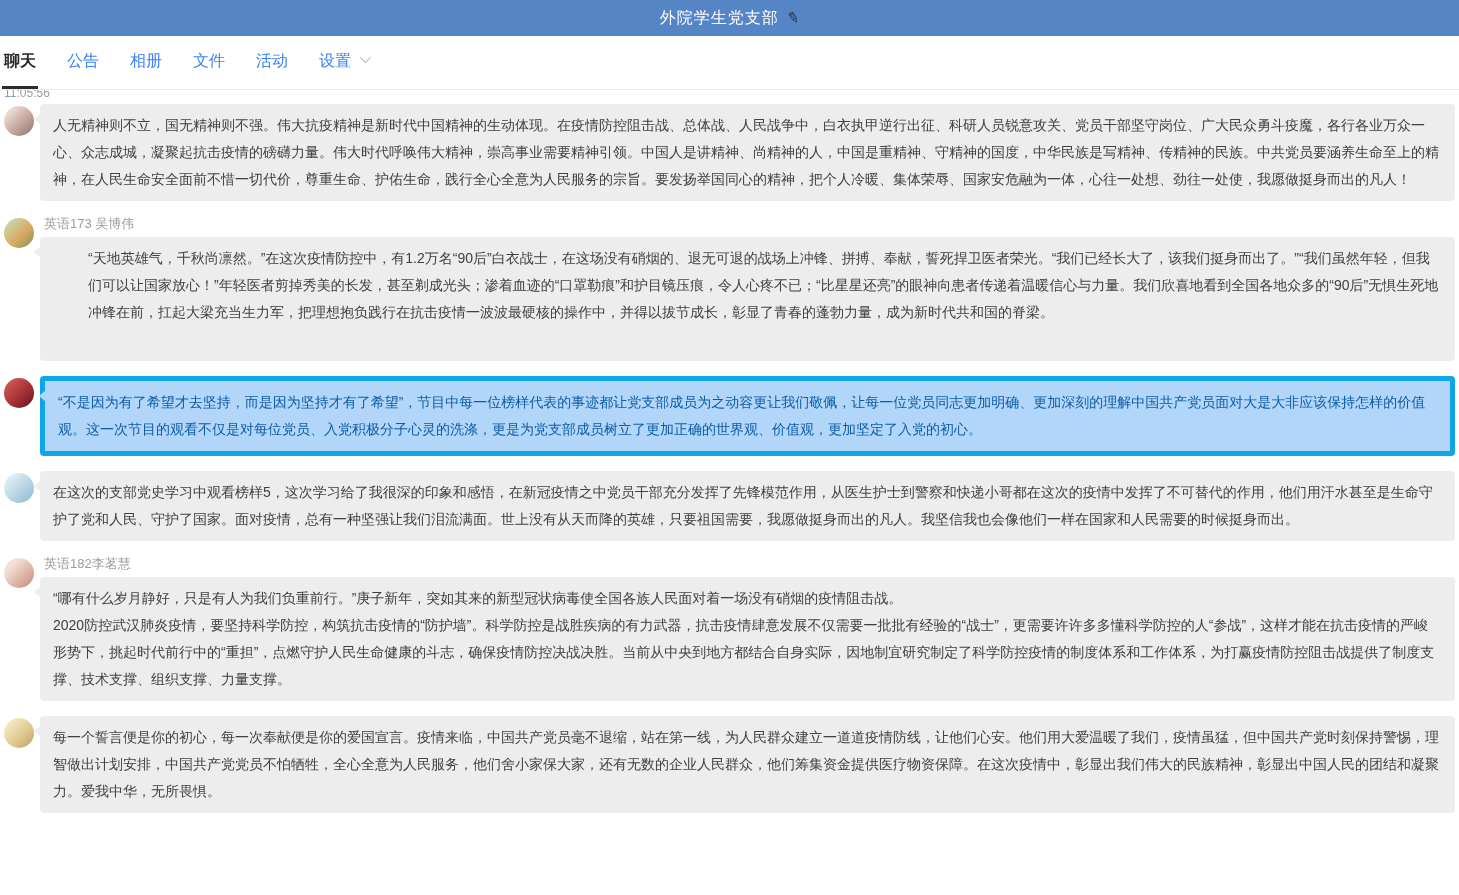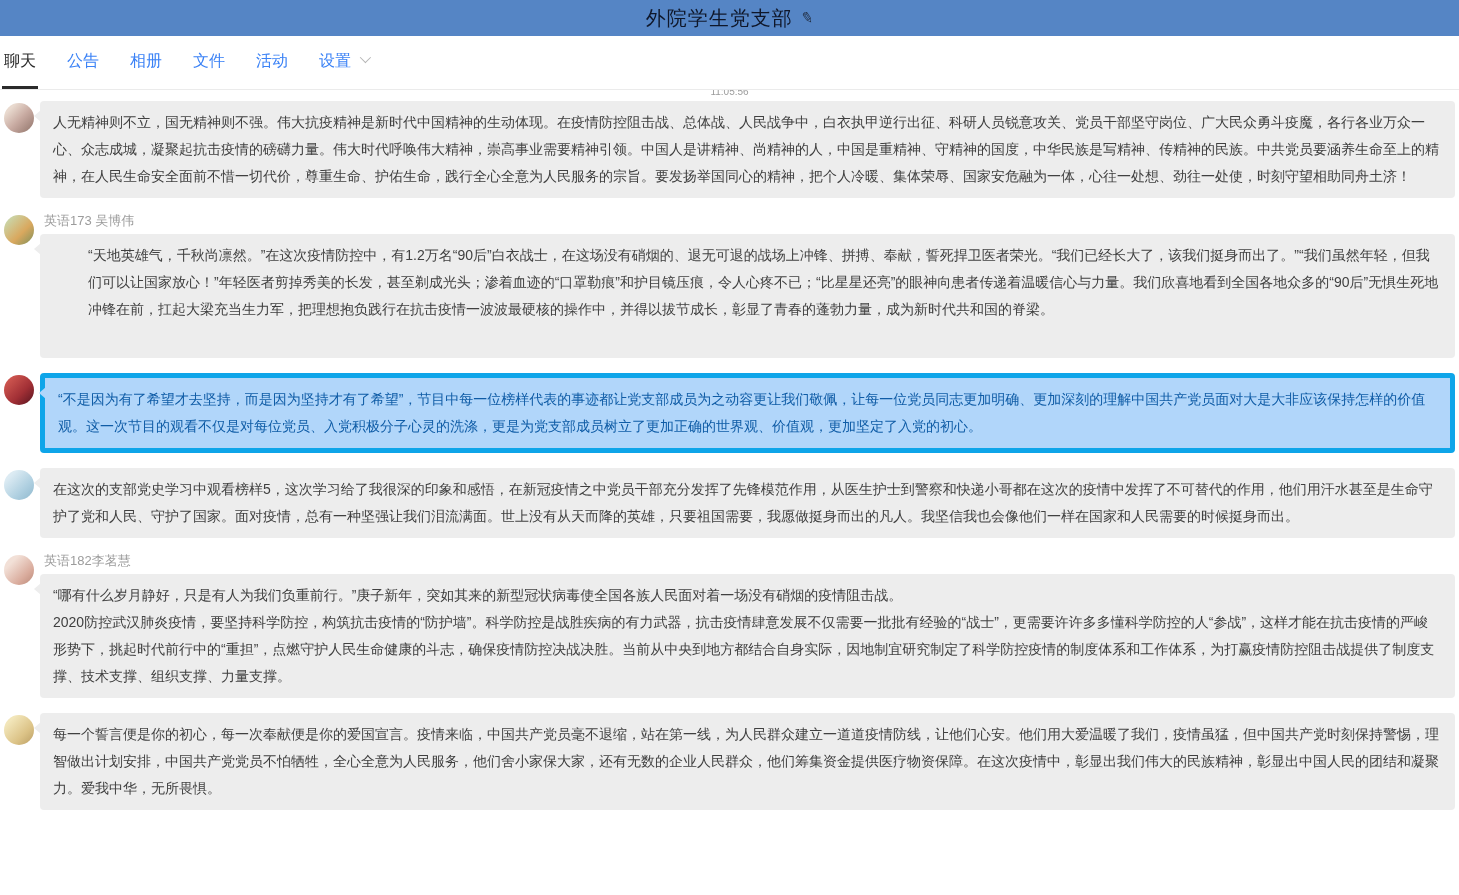--- a/index.html
+++ b/index.html
@@ -3,32 +3,32 @@
 <meta charset="utf-8">
 <style>
   * { margin:0; padding:0; box-sizing:border-box; }
   html,body { width:1459px; height:895px; overflow:hidden; background:#fff;
     font-family:"Liberation Sans","DejaVu Sans",sans-serif; }
 
   .app { width:1459px; height:895px; display:flex; flex-direction:column; }
 
   
   .header { height:36px; background:#5585c5; display:flex; align-items:center; justify-content:center; flex:0 0 auto; }
-  .header .title { font-size:20px; color:#0f172a; letter-spacing:1px; }
+  .header .title { font-size:16px; color:#ffffff; letter-spacing:1px; }
   .header .edit-ic { font-size:15px; color:#24334a; margin-left:8px; cursor:pointer; display:inline-block; transform:rotate(10deg); }
 
   
   .tabbar { height:54px; background:#fff; border-bottom:1px solid #ebebeb; display:flex; align-items:stretch; gap:27px; padding-left:2px; flex:0 0 auto; }
   .tab { display:flex; align-items:center; font-size:16px; color:#3b82f6; cursor:pointer; padding:0 2px; border-bottom:3px solid transparent; }
-  .tab.active { color:#2b2b2b; border-bottom-color:#2b2b2b; font-weight:normal; }
+  .tab.active { color:#2b2b2b; border-bottom-color:#2b2b2b; font-weight:bold; }
   .tab .chev { width:8px; height:8px; border-right:1.5px solid #b5b5b5; border-bottom:1.5px solid #b5b5b5; transform:rotate(45deg) translateY(-2px); margin-left:9px; margin-top:-4px; }
 
   
   .chat { flex:1 1 auto; overflow:hidden; background:#fff; padding:0 4px; }
-  .ts { text-align:center; font-size:10px; color:#9c9c9c; padding:6px 0 10px 0; }
+  .ts { font-size:12px; color:#9c9c9c; padding:6px 0 10px 0; }
   .ts.top { margin-top:-10px; padding-bottom:4px; }
 
   .msg { display:flex; align-items:flex-start; margin-bottom:15px; }
   .avatar { width:30px; height:30px; border-radius:50%; flex:0 0 auto; margin-top:2px; cursor:pointer; }
   .a0 { background:linear-gradient(135deg,#e9dacf 20%,#c7a9a0 55%,#8e7268); }
   .a1 { background:linear-gradient(135deg,#cbd4a6 15%,#d9a85e 60%,#7c8f5a); }
   .a2 { background:linear-gradient(135deg,#d35a52 10%,#a12f35 60%,#55141f); }
   .a3 { background:linear-gradient(135deg,#dcebf3 20%,#aecfe0 65%,#8fb8cd); }
   .a4 { background:linear-gradient(135deg,#f2e0d7 25%,#d9ab9c 70%,#b98878); }
   .a5 { background:linear-gradient(135deg,#f2e6ba 20%,#dcc387 65%,#b99d62); }
@@ -78,21 +78,21 @@
   </div>
 
   <div class="chat">
 
     <div class="ts top">11:05:56</div>
 
     <div class="msg">
       <div class="avatar a0"></div>
       <div class="body">
         <div class="bubble">
-          <p>人无精神则不立，国无精神则不强。伟大抗疫精神是新时代中国精神的生动体现。在疫情防控阻击战、总体战、人民战争中，白衣执甲逆行出征、科研人员锐意攻关、党员干部坚守岗位、广大民众勇斗疫魔，各行各业万众一心、众志成城，凝聚起抗击疫情的磅礴力量。伟大时代呼唤伟大精神，崇高事业需要精神引领。中国人是讲精神、尚精神的人，中国是重精神、守精神的国度，中华民族是写精神、传精神的民族。中共党员要涵养生命至上的精神，在人民生命安全面前不惜一切代价，尊重生命、护佑生命，践行全心全意为人民服务的宗旨。要发扬举国同心的精神，把个人冷暖、集体荣辱、国家安危融为一体，心往一处想、劲往一处使，时刻守望相助同舟土济！</p>
+          <p>人无精神则不立，国无精神则不强。伟大抗疫精神是新时代中国精神的生动体现。在疫情防控阻击战、总体战、人民战争中，白衣执甲逆行出征、科研人员锐意攻关、党员干部坚守岗位、广大民众勇斗疫魔，各行各业万众一心、众志成城，凝聚起抗击疫情的磅礴力量。伟大时代呼唤伟大精神，崇高事业需要精神引领。中国人是讲精神、尚精神的人，中国是重精神、守精神的国度，中华民族是写精神、传精神的民族。中共党员要涵养生命至上的精神，在人民生命安全面前不惜一切代价，尊重生命、护佑生命，践行全心全意为人民服务的宗旨。要发扬举国同心的精神，把个人冷暖、集体荣辱、国家安危融为一体，心往一处想、劲往一处使，我愿做挺身而出的凡人！</p>
         </div>
       </div>
     </div>
 
     <div class="msg">
       <div class="avatar a1"></div>
       <div class="body">
         <div class="author">英语173 吴博伟</div>
         <div class="bubble">
           <p class="gap-after">“天地英雄气，千秋尚凛然。”在这次疫情防控中，有1.2万名“90后”白衣战士，在这场没有硝烟的、退无可退的战场上冲锋、拼搏、奉献，誓死捍卫医者荣光。“我们已经长大了，该我们挺身而出了。”“我们虽然年轻，但我们可以让国家放心！”年轻医者剪掉秀美的长发，甚至剃成光头；渗着血迹的“口罩勒痕”和护目镜压痕，令人心疼不已；“比星星还亮”的眼神向患者传递着温暖信心与力量。我们欣喜地看到全国各地众多的“90后”无惧生死地冲锋在前，扛起大梁充当生力军，把理想抱负践行在抗击疫情一波波最硬核的操作中，并得以拔节成长，彰显了青春的蓬勃力量，成为新时代共和国的脊梁。</p>

